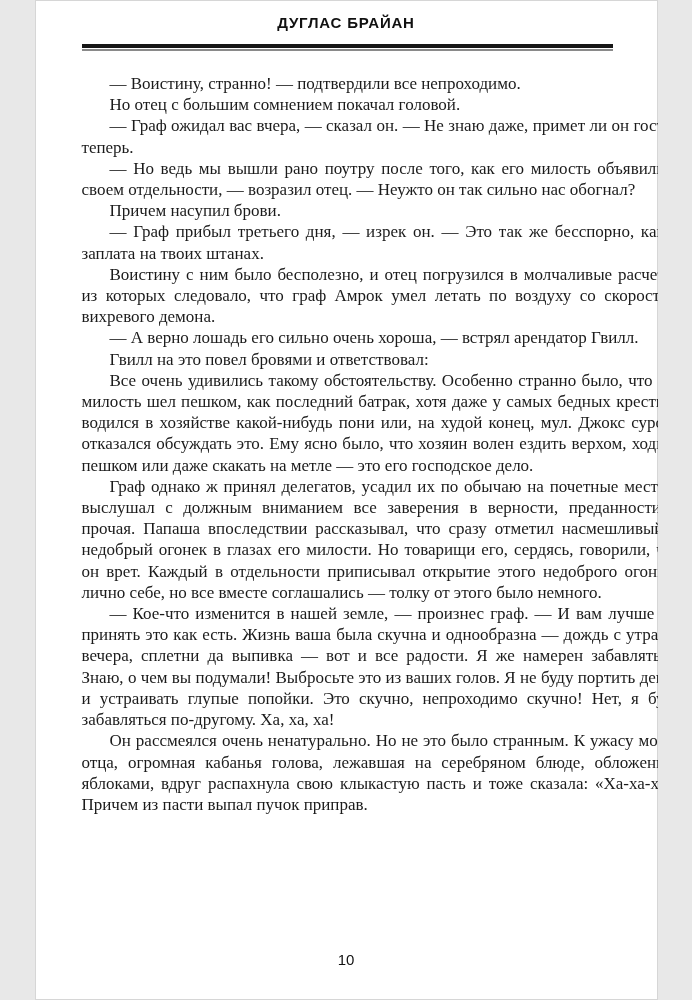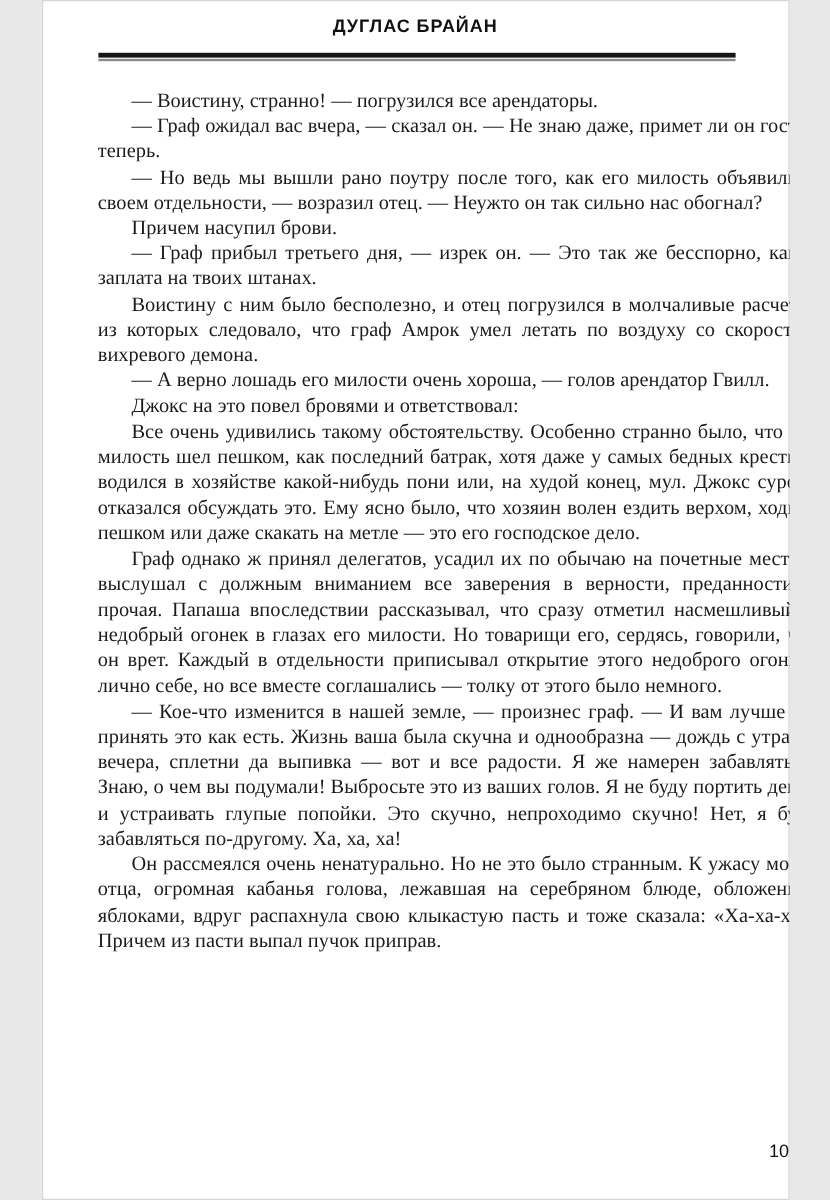--- a/index.html
+++ b/index.html
@@ -60,47 +60,48 @@
   .body-text p {
     margin: 0;
     padding: 0;
     text-indent: 28px;
   }
   .page-number {
     position: absolute;
     bottom: 32px;
     left: 0;
     right: 0;
-    text-align: right;
+    text-align: center;
     font-family: "Liberation Sans", sans-serif;
     font-size: 15px;
     color: #111111;
   }
 </style>
 </head>
 <body>
 
 <div class="book-page">
 
   <div class="running-head">ДУГЛАС БРАЙАН</div>
 
   <div class="header-rule">
     <div class="rule-thick"></div>
     <div class="rule-thin"></div>
   </div>
 
   <div class="body-text" lang="ru">
-      <p>— Воистину, странно! — погрузился все арендаторы.</p>
+      <p>— Воистину, странно! — подтвердили все непроходимо.</p>
+      <p>Но отец с большим сомнением покачал головой.</p>
       <p>— Граф ожидал вас вчера, — сказал он. — Не знаю даже, примет ли он гостей теперь.</p>
       <p>— Но ведь мы вышли рано поутру после того, как его милость объявили о своем отдельности, — возразил отец. — Неужто он так сильно нас обогнал?</p>
       <p>Причем насупил брови.</p>
       <p>— Граф прибыл третьего дня, — изрек он. — Это так же бесспорно, как и заплата на твоих штанах.</p>
       <p>Воистину с ним было бесполезно, и отец погрузился в молчаливые расчеты, из которых следовало, что граф Амрок умел летать по воздуху со скоростью вихревого демона.</p>
-      <p>— А верно лошадь его милости очень хороша, — голов арендатор Гвилл.</p>
-      <p>Джокс на это повел бровями и ответствовал:</p>
+      <p>— А верно лошадь его сильно очень хороша, — встрял арендатор Гвилл.</p>
+      <p>Гвилл на это повел бровями и ответствовал:</p>
       <p>Все очень удивились такому обстоятельству. Особенно странно было, что его милость шел пешком, как последний батрак, хотя даже у самых бедных крестьян водился в хозяйстве какой-нибудь пони или, на худой конец, мул. Джокс сурово отказался обсуждать это. Ему ясно было, что хозяин волен ездить верхом, ходить пешком или даже скакать на метле — это его господское дело.</p>
       <p>Граф однако ж принял делегатов, усадил их по обычаю на почетные места и выслушал с должным вниманием все заверения в верности, преданности и прочая. Папаша впоследствии рассказывал, что сразу отметил насмешливый и недобрый огонек в глазах его милости. Но товарищи его, сердясь, говорили, что он врет. Каждый в отдельности приписывал открытие этого недоброго огонька лично себе, но все вместе соглашались — толку от этого было немного.</p>
       <p>— Кое-что изменится в нашей земле, — произнес граф. — И вам лучше бы принять это как есть. Жизнь ваша была скучна и однообразна — дождь с утра до вечера, сплетни да выпивка — вот и все радости. Я же намерен забавляться. Знаю, о чем вы подумали! Выбросьте это из ваших голов. Я не буду портить девок и устраивать глупые попойки. Это скучно, непроходимо скучно! Нет, я буду забавляться по-другому. Ха, ха, ха!</p>
       <p>Он рассмеялся очень ненатурально. Но не это было странным. К ужасу моего отца, огромная кабанья голова, лежавшая на серебряном блюде, обложенная яблоками, вдруг распахнула свою клыкастую пасть и тоже сказала: «Ха-ха-ха!» Причем из пасти выпал пучок приправ.</p>
     </div>
 
   <div class="page-number">10</div>
 
 </div>
 

